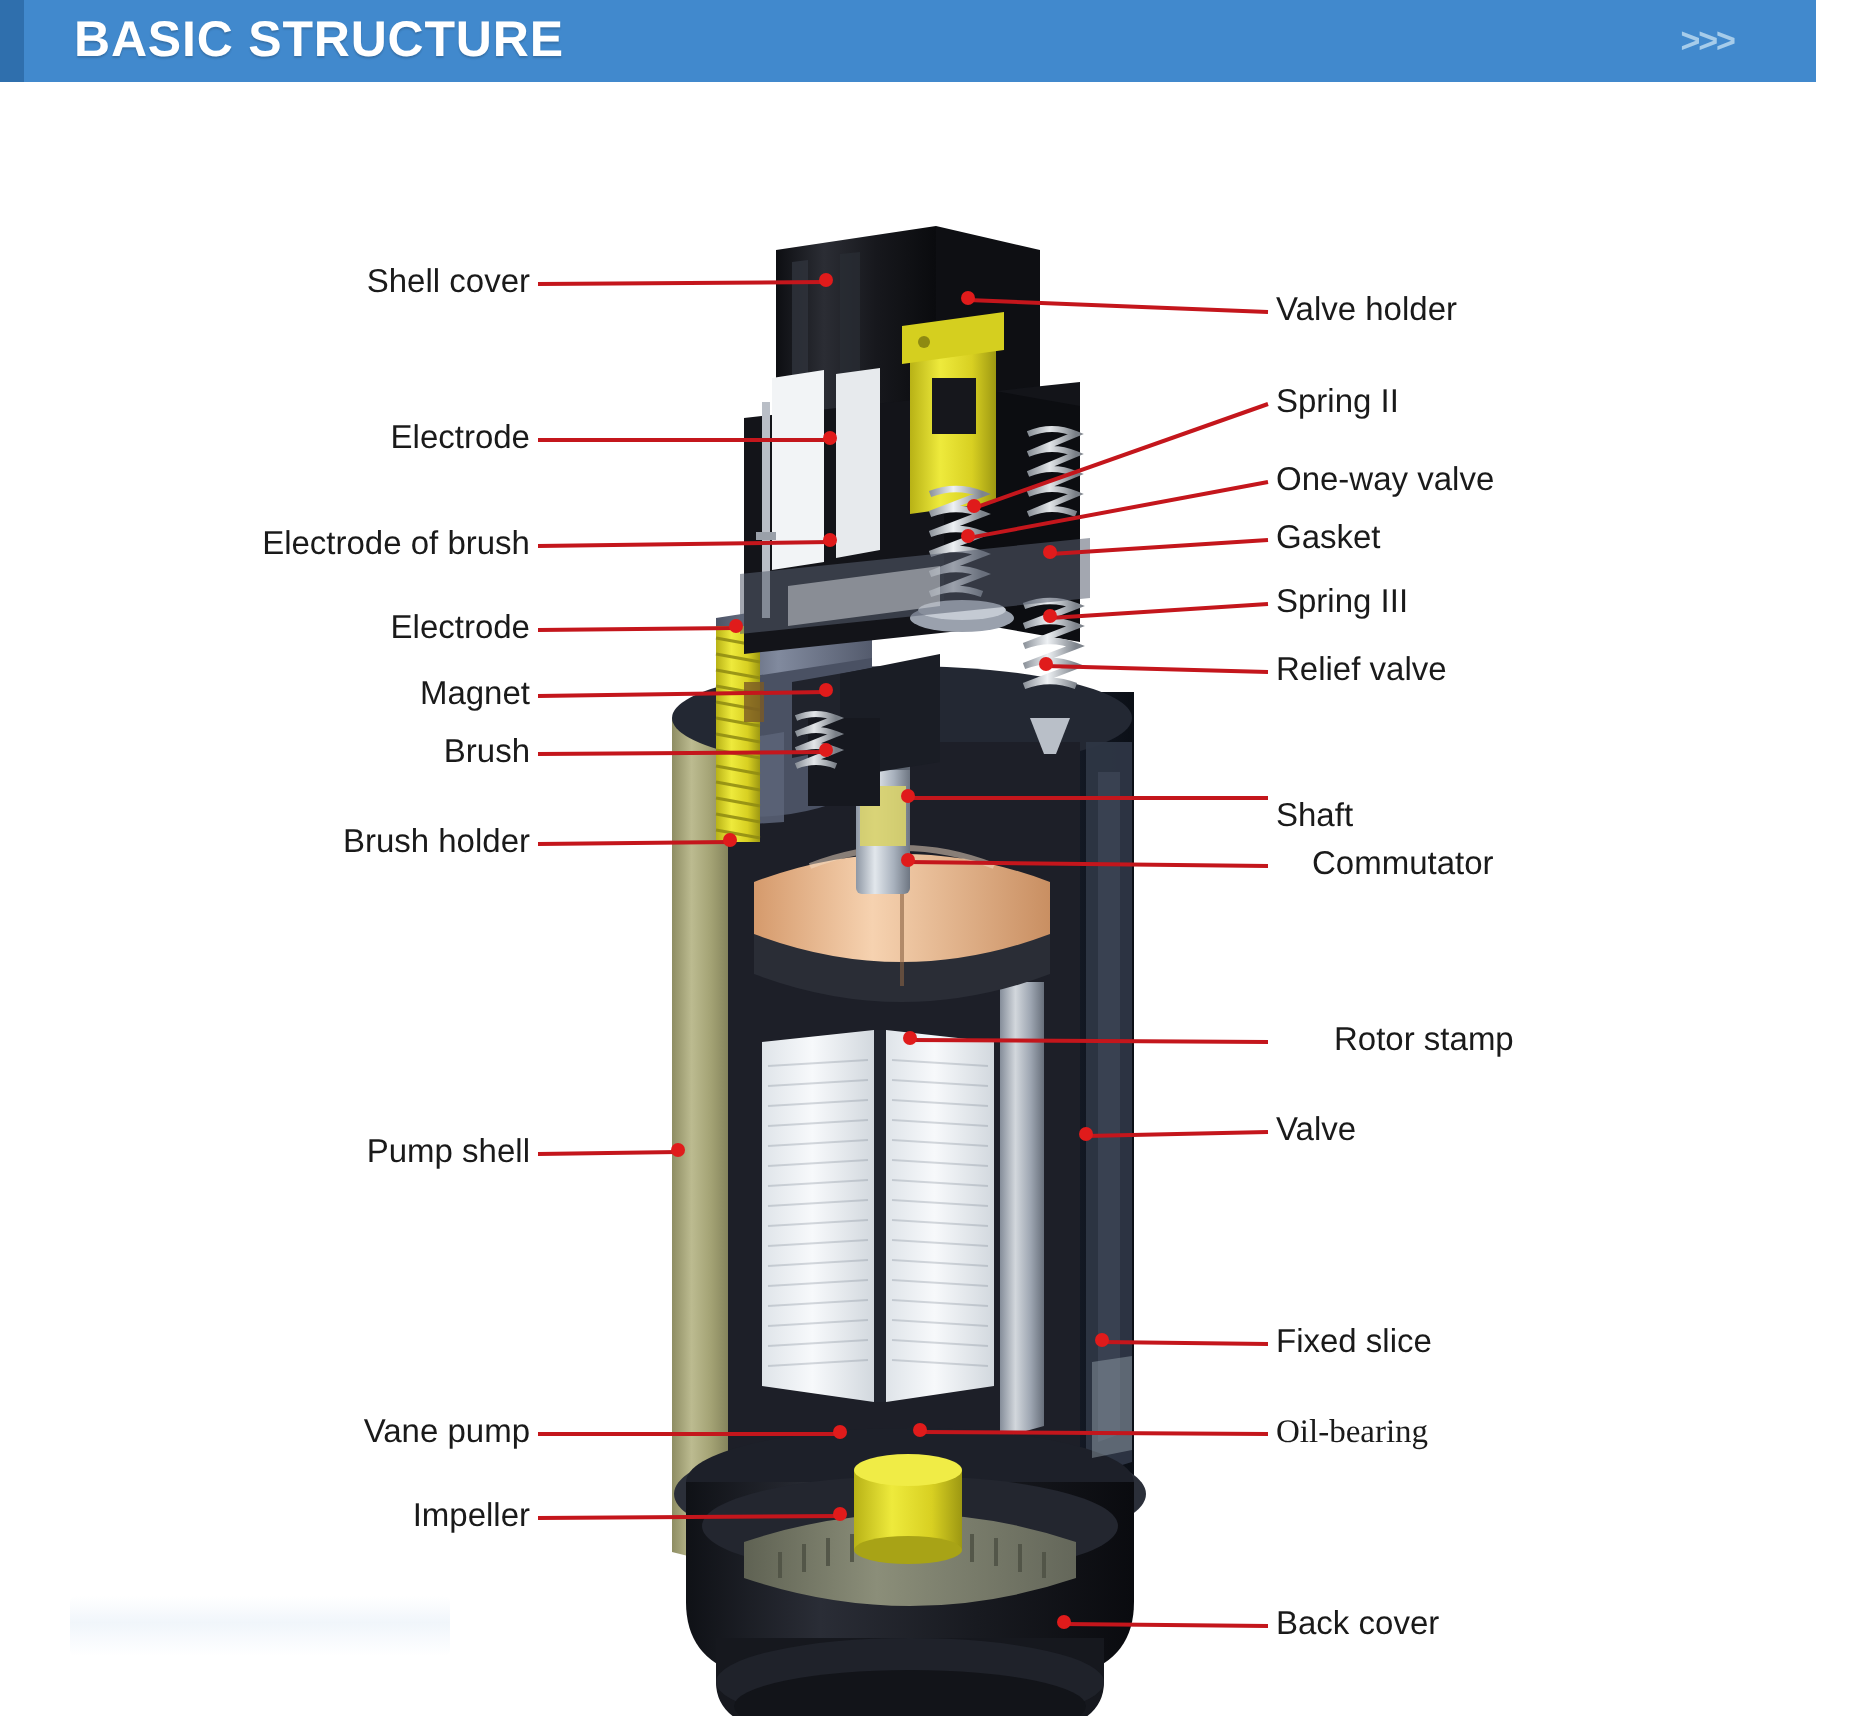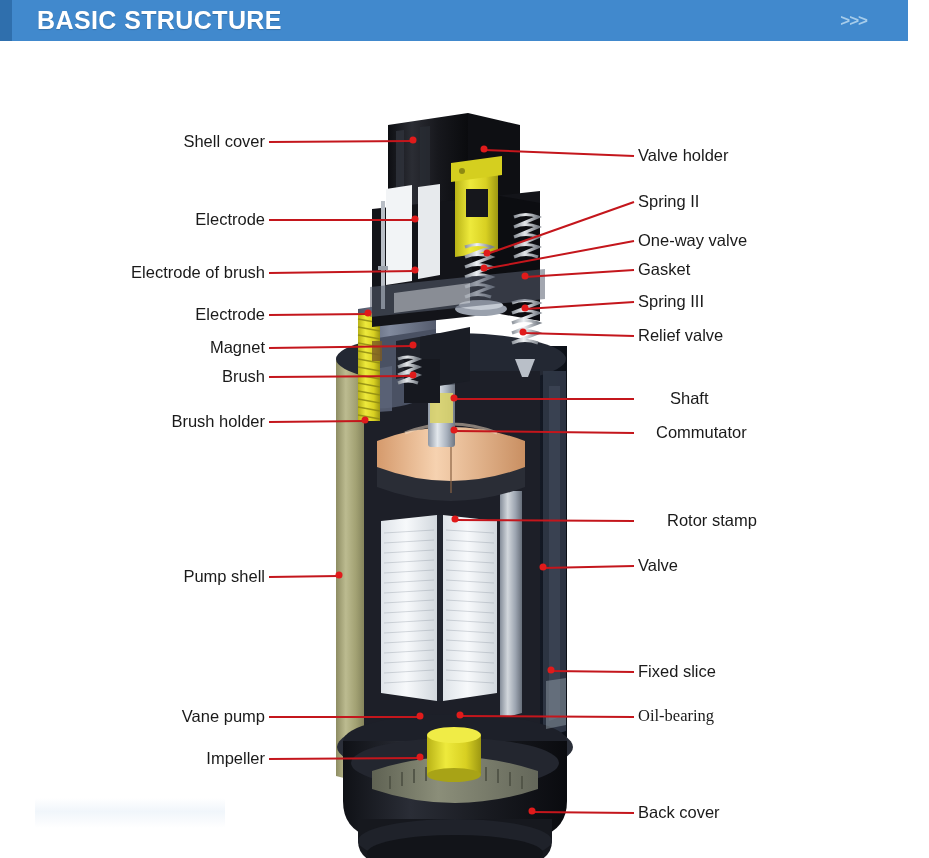--- a/index.html
+++ b/index.html
@@ -375,21 +375,21 @@
       <div class="dot" style="left: 484px; top: 268px;"></div>
       <div class="label right" style="top: 269px; left: 638px;">Gasket</div>
       <div class="leader" style="left: 634px; top: 269px; width: 109.225px; transform: rotate(176.326deg);"></div>
       <div class="dot" style="left: 525px; top: 276px;"></div>
       <div class="label right" style="top: 301px; left: 638px;">Spring III</div>
       <div class="leader" style="left: 634px; top: 301px; width: 109.225px; transform: rotate(176.326deg);"></div>
       <div class="dot" style="left: 525px; top: 308px;"></div>
       <div class="label right" style="top: 335px; left: 638px;">Relief valve</div>
       <div class="leader" style="left: 634px; top: 335px; width: 111.041px; transform: rotate(-178.452deg);"></div>
       <div class="dot" style="left: 523px; top: 332px;"></div>
-      <div class="label right" style="top: 398px; left: 638px; margin-left: 32px;">Shaft</div>
+      <div class="label right" style="top: 408px; left: 638px;">Shaft</div>
       <div class="leader" style="left: 634px; top: 398px; width: 180px; transform: rotate(180deg);"></div>
       <div class="dot" style="left: 454px; top: 398px;"></div>
       <div class="label right" style="top: 432px; left: 656px;">Commutator</div>
       <div class="leader" style="left: 634px; top: 432px; width: 180.011px; transform: rotate(-179.363deg);"></div>
       <div class="dot" style="left: 454px; top: 430px;"></div>
       <div class="label right" style="top: 520px; left: 630px; margin-left: 37px;">Rotor stamp</div>
       <div class="leader" style="left: 634px; top: 520px; width: 179.003px; transform: rotate(-179.68deg);"></div>
       <div class="dot" style="left: 455px; top: 519px;"></div>
       <div class="label right" style="top: 565px; left: 638px;">Valve</div>
       <div class="leader" style="left: 634px; top: 565px; width: 91.022px; transform: rotate(178.741deg);"></div>

